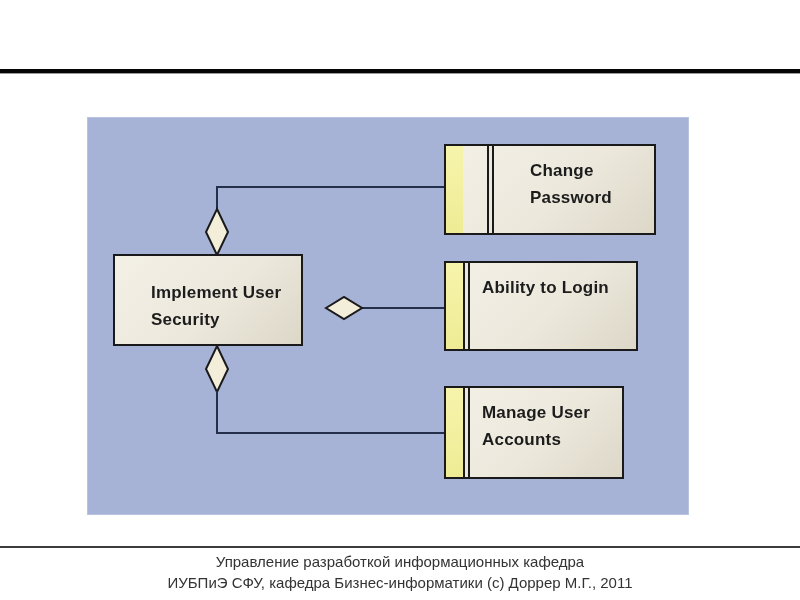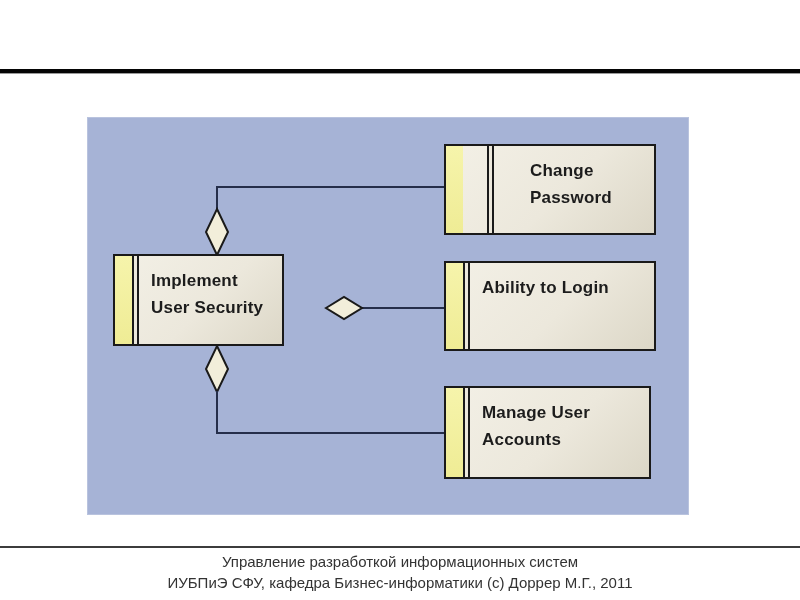--- a/index.html
+++ b/index.html
@@ -65,24 +65,24 @@
     padding: 11px 8px 0 12px;
   }
   .box-label {
     font-size: 17px;
     font-weight: bold;
     color: #1c1c1c;
     line-height: 27px;
     letter-spacing: 0.2px;
     max-width: 160px;
   }
-  .box-implement { left: 25px;  top: 136px; width: 171px; height: 92px; }
+  .box-implement { left: 25px;  top: 136px; width: 190px; height: 92px; align-items: center; }
   .box-change    { left: 356px; top: 26px;  width: 212px; height: 91px; gap: 24px; }
-  .box-ability   { left: 356px; top: 143px; width: 212px; height: 90px; justify-content: flex-end; }
-  .box-manage    { left: 356px; top: 268px; width: 207px; height: 93px; }
+  .box-ability   { left: 356px; top: 143px; width: 194px; height: 90px; justify-content: flex-end; }
+  .box-manage    { left: 356px; top: 268px; width: 180px; height: 93px; }
   
   .bottom-rule {
     position: absolute;
     left: 0;
     top: 546px;
     width: 800px;
     height: 2px;
     background: #3c3c3c;
   }
   .footer {
@@ -147,17 +147,17 @@
       <div class="box-body">
         <div class="box-label">Manage User Accounts</div>
       </div>
     </div>
 
   </div>
 
   <div class="bottom-rule"></div>
 
   <div class="footer">
-    <div>Управление разработкой информационных систем</div>
+    <div>Управление разработкой информационных кафедра</div>
     <div>ИУБПиЭ СФУ, кафедра Бизнес-информатики (с) Доррер М.Г., 2011</div>
   </div>
 
 </div>
 
 </body></html>

